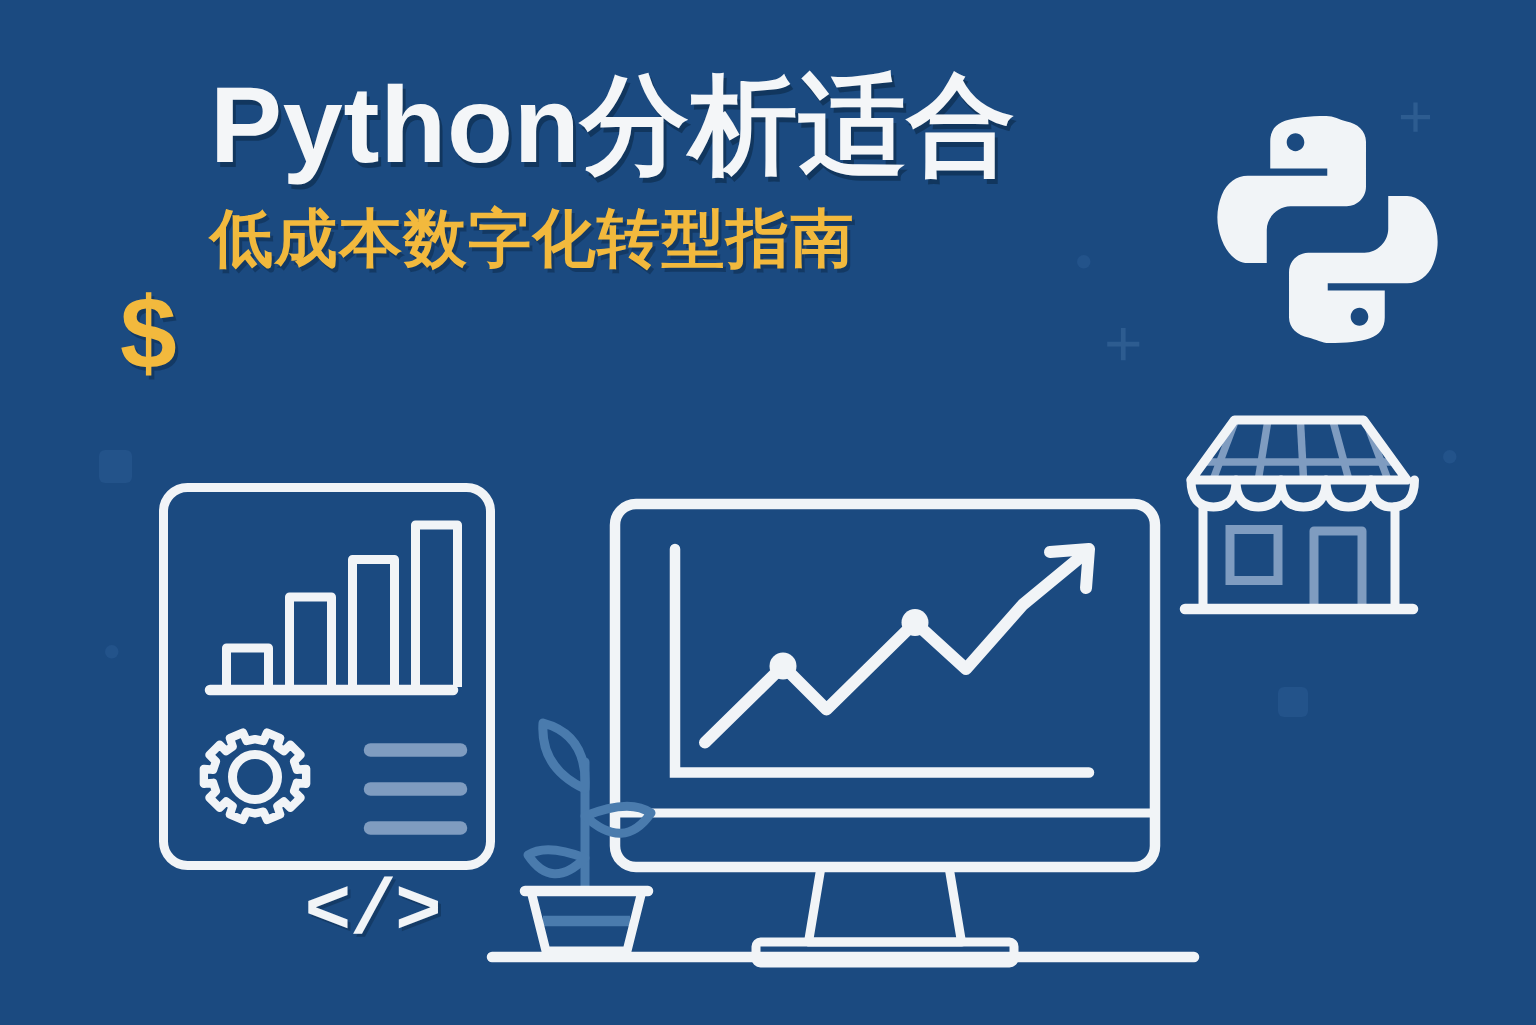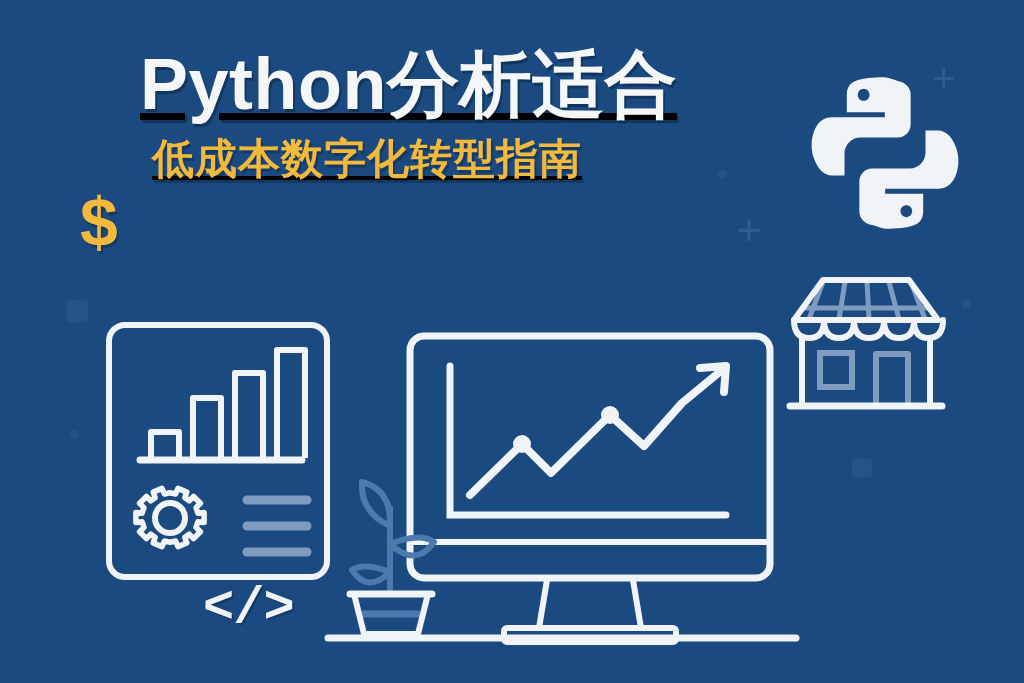--- a/index.html
+++ b/index.html
@@ -35,41 +35,39 @@
     border-radius: 50%;
     background: #23538a;
   }
 
   
   .headline {
     position: absolute;
     left: 140px;
     top: 46px;
     width: 680px;
-    text-decoration: underline;
   }
   .title-line {
     color: #f4f6f8;
     font-size: 72px;
     font-weight: bold;
     line-height: 1.06;
     letter-spacing: 0.5px;
     text-shadow: 2px 3px 0 rgba(10, 38, 66, 0.55);
     white-space: nowrap;
   }
   .subtitle {
     margin-top: 14px;
     color: #f2b93d;
     font-size: 42px;
     font-weight: bold;
     line-height: 1.1;
     letter-spacing: 1px;
     text-shadow: 2px 3px 0 rgba(10, 38, 66, 0.45);
     white-space: nowrap;
-    margin-left: 12px;
   }
 
   
   .art { position: absolute; }
   .code-mark {
     position: absolute;
     left: 203px;
     top: 583px;
     color: #f1f4f7;
     font-family: "Liberation Mono", "DejaVu Sans Mono", monospace;

